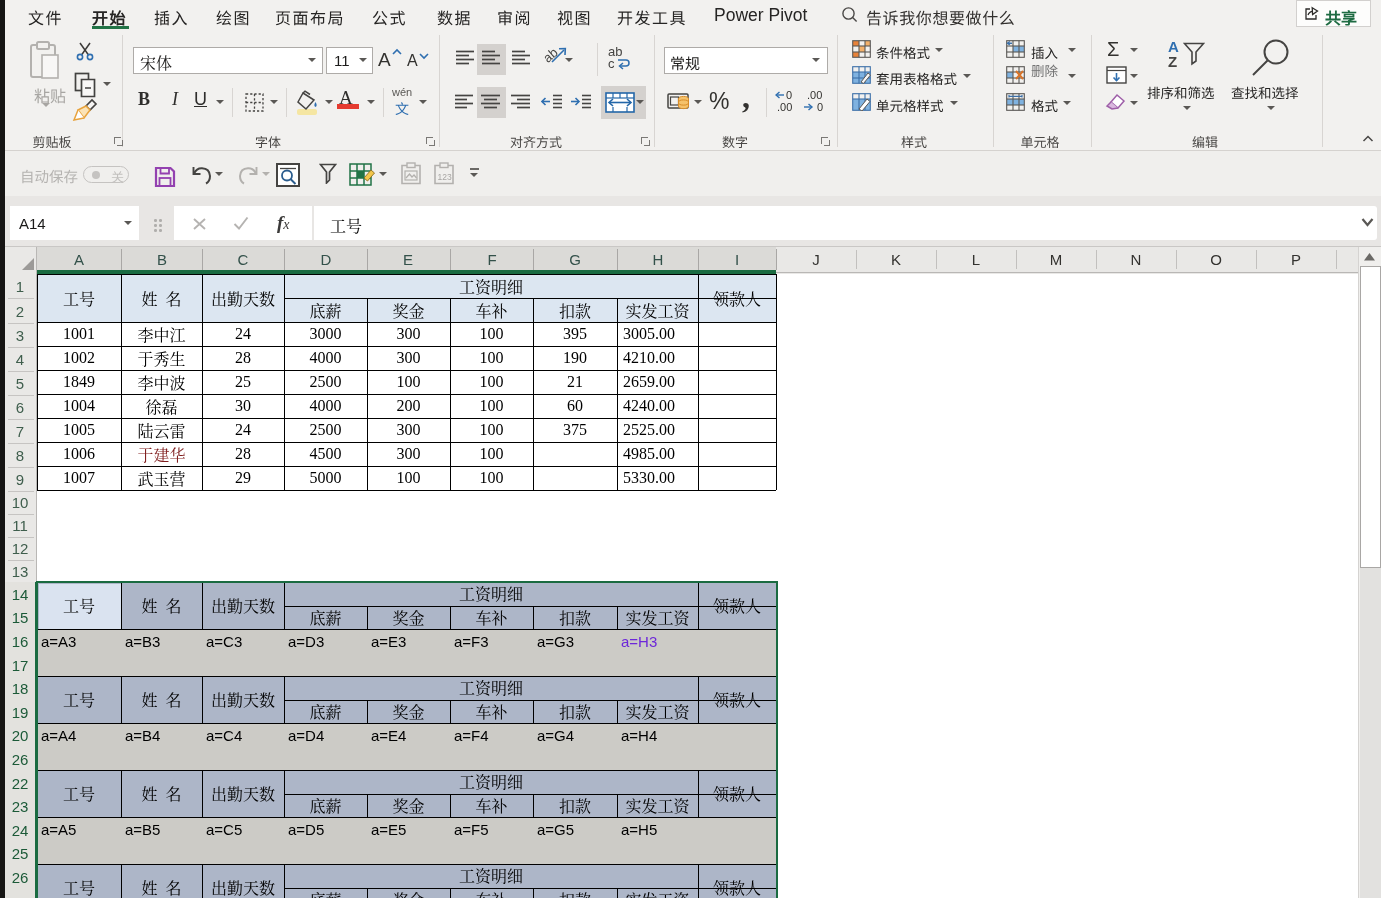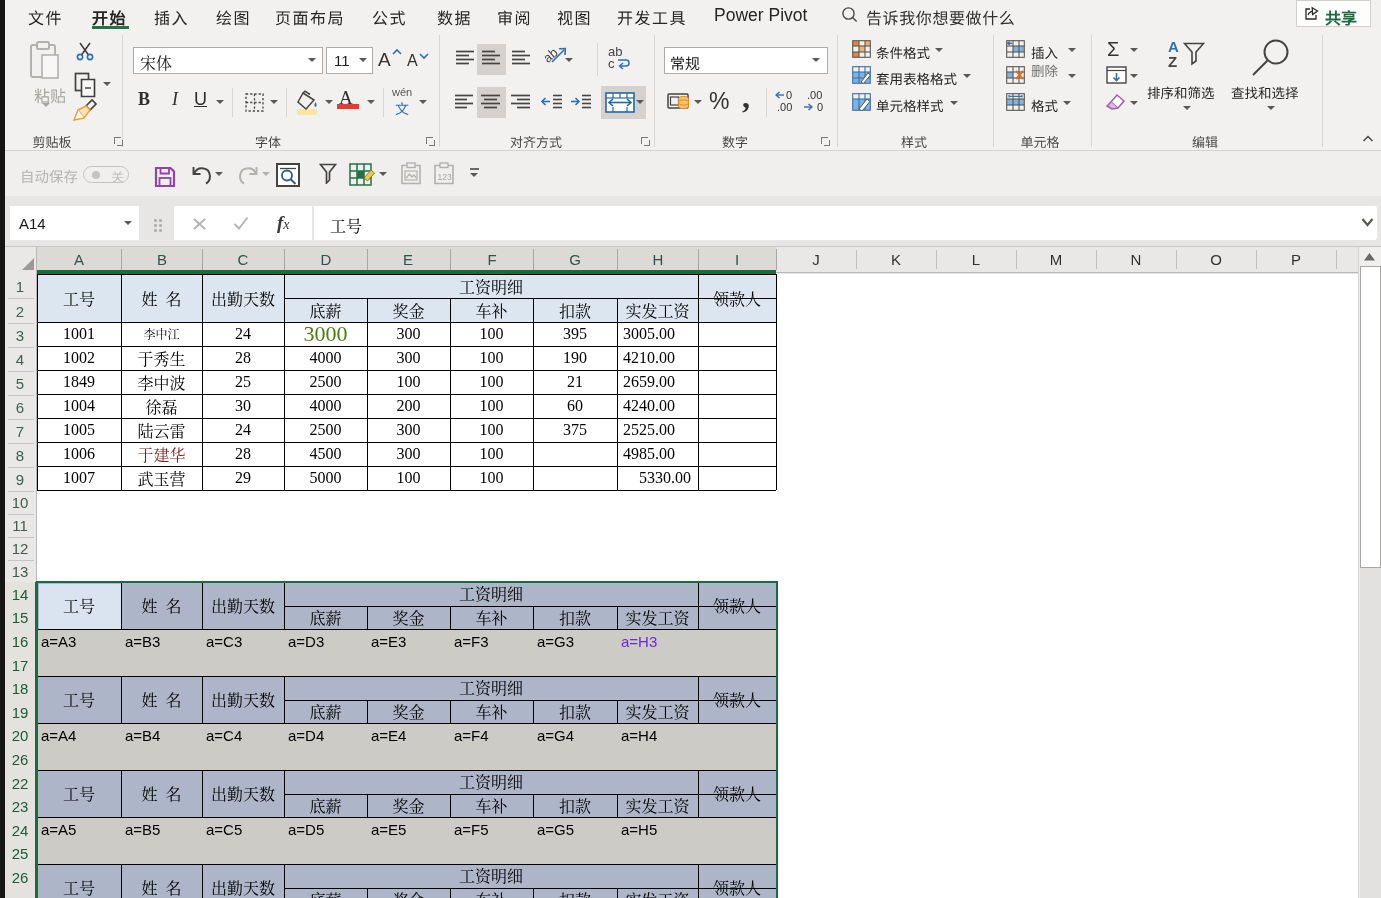--- a/index.html
+++ b/index.html
@@ -535,23 +535,23 @@
 <div class="ab serif" style="left:121px;top:274px;width:81px;height:48px;display:flex;align-items:center;justify-content:center;font-size:16px;color:#000;">姓 名</div>
 <div class="ab serif" style="left:202px;top:274px;width:82px;height:48px;display:flex;align-items:center;justify-content:center;font-size:16px;color:#000;">出勤天数</div>
 <div class="ab serif" style="left:284px;top:274px;width:414px;height:24px;display:flex;align-items:center;justify-content:center;font-size:16px;color:#000;">工资明细</div>
 <div class="ab serif" style="left:284px;top:298px;width:83px;height:24px;display:flex;align-items:center;justify-content:center;font-size:16px;color:#000;">底薪</div>
 <div class="ab serif" style="left:367px;top:298px;width:83px;height:24px;display:flex;align-items:center;justify-content:center;font-size:16px;color:#000;">奖金</div>
 <div class="ab serif" style="left:450px;top:298px;width:83px;height:24px;display:flex;align-items:center;justify-content:center;font-size:16px;color:#000;">车补</div>
 <div class="ab serif" style="left:533px;top:298px;width:84px;height:24px;display:flex;align-items:center;justify-content:center;font-size:16px;color:#000;">扣款</div>
 <div class="ab serif" style="left:617px;top:298px;width:81px;height:24px;display:flex;align-items:center;justify-content:center;font-size:16px;color:#000;">实发工资</div>
 <div class="ab serif" style="left:698px;top:274px;width:78px;height:48px;display:flex;align-items:center;justify-content:center;font-size:16px;color:#000;">领款人</div>
 <div class="ab serif" style="left:37px;top:322px;width:84px;height:24px;display:flex;align-items:center;justify-content:center;font-size:16px;color:#000;">1001</div>
-<div class="ab serif" style="left:121px;top:322px;width:81px;height:24px;display:flex;align-items:center;justify-content:center;font-size:12px;color:#000;">李中江</div>
+<div class="ab serif" style="left:121px;top:322px;width:81px;height:24px;display:flex;align-items:center;justify-content:center;font-size:16px;color:#000;">李中江</div>
 <div class="ab serif" style="left:202px;top:322px;width:82px;height:24px;display:flex;align-items:center;justify-content:center;font-size:16px;color:#000;">24</div>
-<div class="ab serif" style="left:284px;top:322px;width:83px;height:24px;display:flex;align-items:center;justify-content:center;font-size:22px;color:#4d7c0f;">3000</div>
+<div class="ab serif" style="left:284px;top:322px;width:83px;height:24px;display:flex;align-items:center;justify-content:center;font-size:16px;color:#000000;">3000</div>
 <div class="ab serif" style="left:367px;top:322px;width:83px;height:24px;display:flex;align-items:center;justify-content:center;font-size:16px;color:#000;">300</div>
 <div class="ab serif" style="left:450px;top:322px;width:83px;height:24px;display:flex;align-items:center;justify-content:center;font-size:16px;color:#000;">100</div>
 <div class="ab serif" style="left:533px;top:322px;width:84px;height:24px;display:flex;align-items:center;justify-content:center;font-size:16px;color:#000;">395</div>
 <div class="ab serif" style="left:617px;top:322px;width:81px;height:24px;display:flex;align-items:center;padding-left:6px;font-size:16px;color:#000;">3005.00</div>
 <div class="ab serif" style="left:37px;top:346px;width:84px;height:24px;display:flex;align-items:center;justify-content:center;font-size:16px;color:#000;">1002</div>
 <div class="ab serif" style="left:121px;top:346px;width:81px;height:24px;display:flex;align-items:center;justify-content:center;font-size:16px;color:#000;">于秀生</div>
 <div class="ab serif" style="left:202px;top:346px;width:82px;height:24px;display:flex;align-items:center;justify-content:center;font-size:16px;color:#000;">28</div>
 <div class="ab serif" style="left:284px;top:346px;width:83px;height:24px;display:flex;align-items:center;justify-content:center;font-size:16px;color:#000;">4000</div>
 <div class="ab serif" style="left:367px;top:346px;width:83px;height:24px;display:flex;align-items:center;justify-content:center;font-size:16px;color:#000;">300</div>
 <div class="ab serif" style="left:450px;top:346px;width:83px;height:24px;display:flex;align-items:center;justify-content:center;font-size:16px;color:#000;">100</div>
@@ -587,21 +587,21 @@
 <div class="ab serif" style="left:284px;top:442px;width:83px;height:24px;display:flex;align-items:center;justify-content:center;font-size:16px;color:#000;">4500</div>
 <div class="ab serif" style="left:367px;top:442px;width:83px;height:24px;display:flex;align-items:center;justify-content:center;font-size:16px;color:#000;">300</div>
 <div class="ab serif" style="left:450px;top:442px;width:83px;height:24px;display:flex;align-items:center;justify-content:center;font-size:16px;color:#000;">100</div>
 <div class="ab serif" style="left:617px;top:442px;width:81px;height:24px;display:flex;align-items:center;padding-left:6px;font-size:16px;color:#000;">4985.00</div>
 <div class="ab serif" style="left:37px;top:466px;width:84px;height:24px;display:flex;align-items:center;justify-content:center;font-size:16px;color:#000;">1007</div>
 <div class="ab serif" style="left:121px;top:466px;width:81px;height:24px;display:flex;align-items:center;justify-content:center;font-size:16px;color:#000;">武玉营</div>
 <div class="ab serif" style="left:202px;top:466px;width:82px;height:24px;display:flex;align-items:center;justify-content:center;font-size:16px;color:#000;">29</div>
 <div class="ab serif" style="left:284px;top:466px;width:83px;height:24px;display:flex;align-items:center;justify-content:center;font-size:16px;color:#000;">5000</div>
 <div class="ab serif" style="left:367px;top:466px;width:83px;height:24px;display:flex;align-items:center;justify-content:center;font-size:16px;color:#000;">100</div>
 <div class="ab serif" style="left:450px;top:466px;width:83px;height:24px;display:flex;align-items:center;justify-content:center;font-size:16px;color:#000;">100</div>
-<div class="ab serif" style="left:617px;top:466px;width:81px;height:24px;display:flex;align-items:center;padding-left:22px;font-size:16px;color:#000;">5330.00</div>
+<div class="ab serif" style="left:617px;top:466px;width:81px;height:24px;display:flex;align-items:center;padding-left:6px;font-size:16px;color:#000;">5330.00</div>
 <div class="ab" style="left:37px;top:274.0px;width:1px;height:216.0px;background:#000"></div>
 <div class="ab" style="left:121px;top:274.0px;width:1px;height:216.0px;background:#000"></div>
 <div class="ab" style="left:202px;top:274.0px;width:1px;height:216.0px;background:#000"></div>
 <div class="ab" style="left:284px;top:274.0px;width:1px;height:216.0px;background:#000"></div>
 <div class="ab" style="left:367px;top:298.0px;width:1px;height:192.0px;background:#000"></div>
 <div class="ab" style="left:450px;top:298.0px;width:1px;height:192.0px;background:#000"></div>
 <div class="ab" style="left:533px;top:298.0px;width:1px;height:192.0px;background:#000"></div>
 <div class="ab" style="left:617px;top:298.0px;width:1px;height:192.0px;background:#000"></div>
 <div class="ab" style="left:698px;top:274.0px;width:1px;height:216.0px;background:#000"></div>
 <div class="ab" style="left:776px;top:274.0px;width:1px;height:216.0px;background:#000"></div>

